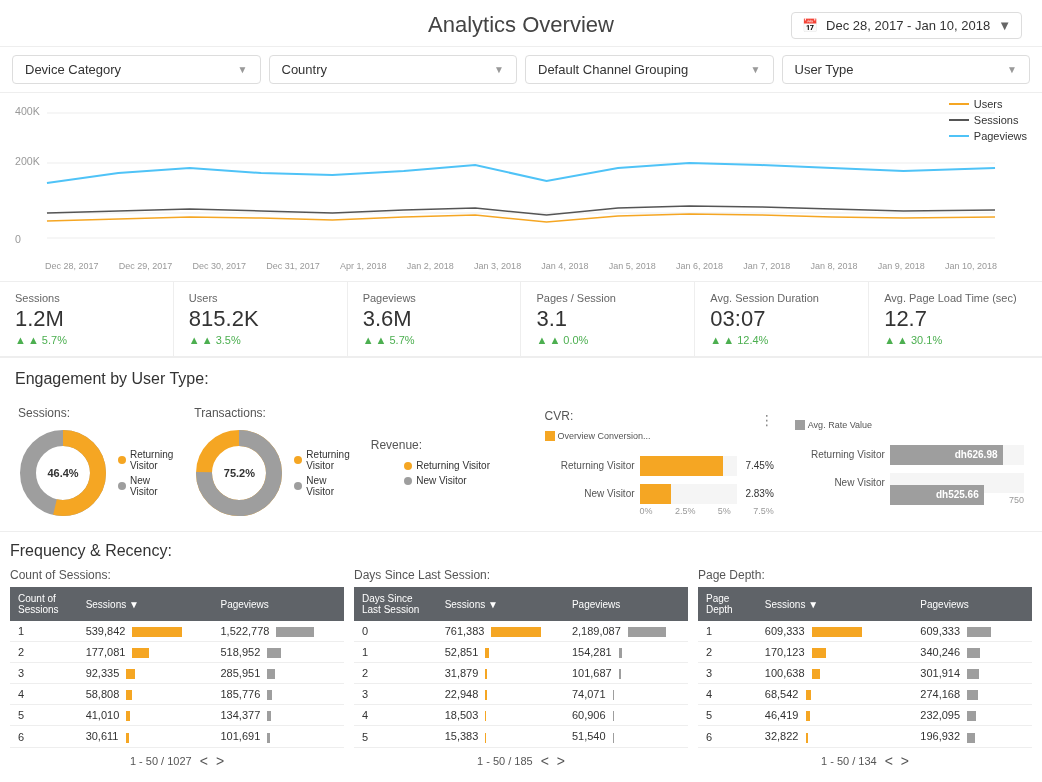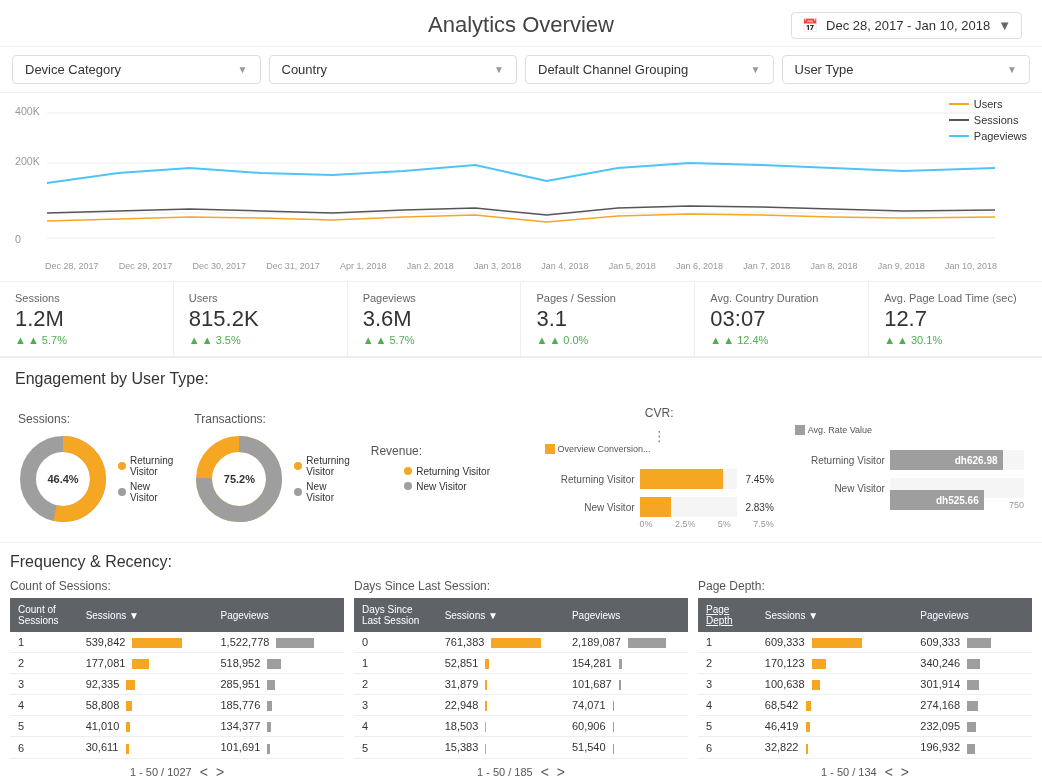--- a/index.html
+++ b/index.html
@@ -180,21 +180,21 @@
     <div class="metric-label">Pageviews</div>
     <div class="metric-value">3.6M</div>
     <div class="metric-change up">▲ <span>5.7%</span></div>
   </div>
   <div class="metric-box">
     <div class="metric-label">Pages / Session</div>
     <div class="metric-value">3.1</div>
     <div class="metric-change up">▲ <span>0.0%</span></div>
   </div>
   <div class="metric-box">
-    <div class="metric-label">Avg. Country Duration</div>
+    <div class="metric-label">Avg. Session Duration</div>
     <div class="metric-value">03:07</div>
     <div class="metric-change up">▲ <span>12.4%</span></div>
   </div>
   <div class="metric-box">
     <div class="metric-label">Avg. Page Load Time (sec)</div>
     <div class="metric-value">12.7</div>
     <div class="metric-change up">▲ <span>30.1%</span></div>
   </div>
 </div>
 
@@ -259,21 +259,21 @@
           </div>
           <div class="donut-legend-item">
             <div class="donut-legend-dot" style="background:#9e9e9e;"></div>
             <span>New Visitor</span>
           </div>
         </div>
       </div>
     </div>
 
     <div class="bar-panel">
-      <div style="display:flex;align-items:center;justify-content:space-between;flex-direction:column;">
+      <div style="display:flex;align-items:center;justify-content:space-between;">
         <div class="engagement-panel-title">CVR:</div>
         <span style="color:#888;font-size:14px;cursor:pointer;">⋮</span>
       </div>
       <div style="font-size:9px;color:#555;margin-bottom:5px;display:flex;align-items:center;gap:3px;">
         <span style="display:inline-block;width:10px;height:10px;background:#f5a623;"></span>
         <span>Overview Conversion...</span>
       </div>
       <div class="bar-chart-area">
         <div class="bar-row">
           <div class="bar-label">Returning Visitor</div>
@@ -433,21 +433,21 @@
         <span class="nav-btn">&lt;</span>
         <span class="nav-btn">&gt;</span>
       </div>
     </div>
 
     <div class="freq-table-wrap">
       <div class="freq-subtitle">Page Depth:</div>
       <table>
         <thead>
           <tr>
-            <th style="font-size:10px;text-decoration:underline;">Page<br>Depth</th>
+            <th style="font-size:10px;">Page<br>Depth</th>
             <th style="font-size:10px;">Sessions ▼</th>
             <th style="font-size:10px;">Pageviews</th>
           </tr>
         </thead>
         <tbody id="page-depth-body">
         <tr>
     <td>1</td>
     <td>609,333 <span class="mini-bar mini-bar-orange" style="width:50px;"></span></td>
     <td>609,333 <span class="mini-bar mini-bar-gray" style="width:24px;"></span></td>
   </tr>

